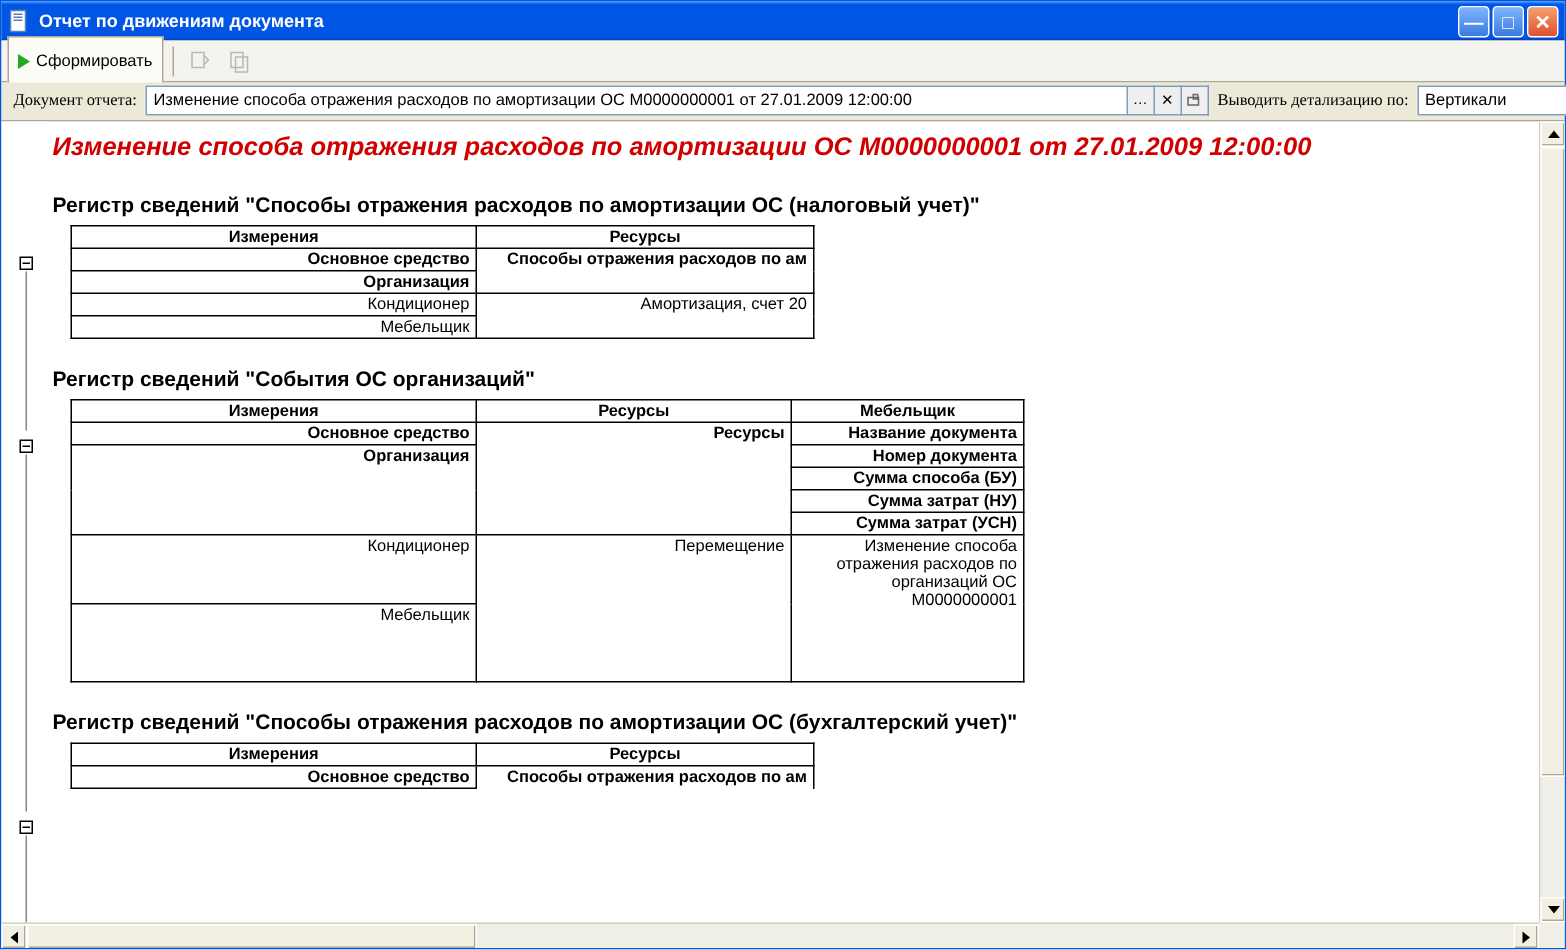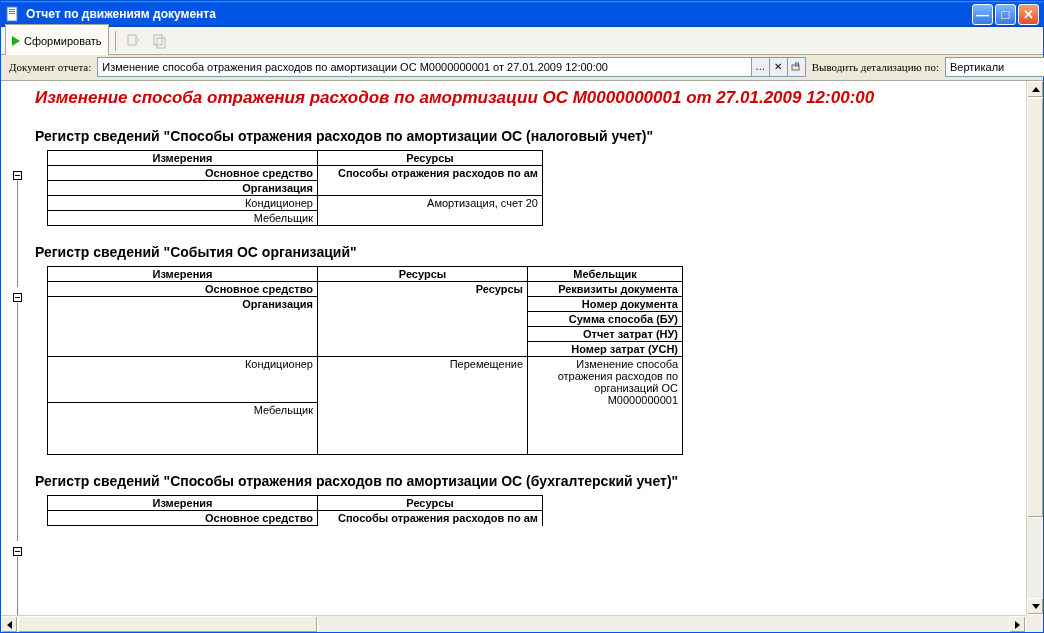--- a/index.html
+++ b/index.html
@@ -164,34 +164,34 @@
           </colgroup>
         <tbody>
             <tr>
           <th>Измерения</th>
           <th>Ресурсы</th>
           <th>Мебельщик</th>
         </tr>
         <tr>
           <td class="lbl">Основное средство</td>
           <td class="lbl" rowspan="5" style="vertical-align:top">Ресурсы</td>
-          <td class="lbl">Реквизиты документа</td>
+          <td class="lbl">Название документа</td>
         </tr>
         <tr>
           <td class="lbl" rowspan="4" style="vertical-align:top">Организация</td>
           <td class="lbl">Номер документа</td>
         </tr>
         <tr>
               <td class="lbl">Сумма способа (БУ)</td>
             </tr>
         <tr>
-              <td class="lbl">Отчет затрат (НУ)</td>
+              <td class="lbl">Сумма затрат (НУ)</td>
             </tr>
         <tr>
-              <td class="lbl">Номер затрат (УСН)</td>
+              <td class="lbl">Сумма затрат (УСН)</td>
             </tr>
         <tr>
           <td style="height:46px;vertical-align:top">Кондиционер</td>
           <td rowspan="2" style="vertical-align:top">Перемещение</td>
           <td rowspan="2" style="vertical-align:top">Изменение способа отражения расходов по организаций ОС М0000000001</td>
         </tr>
         <tr>
           <td style="height:52px;vertical-align:top">Мебельщик</td>
         </tr>
       </tbody>

